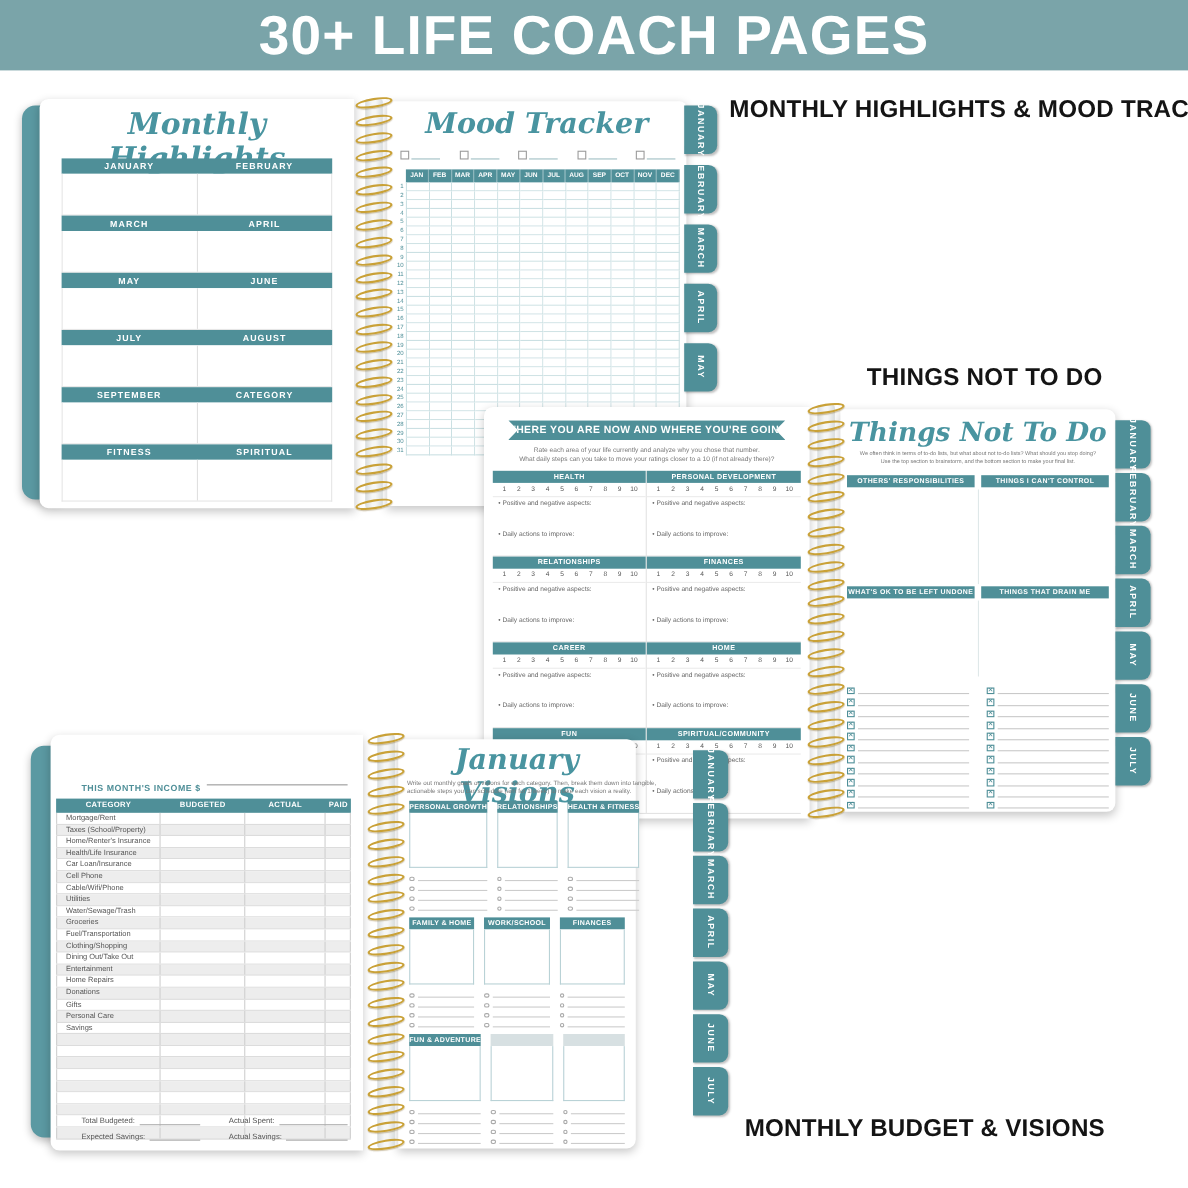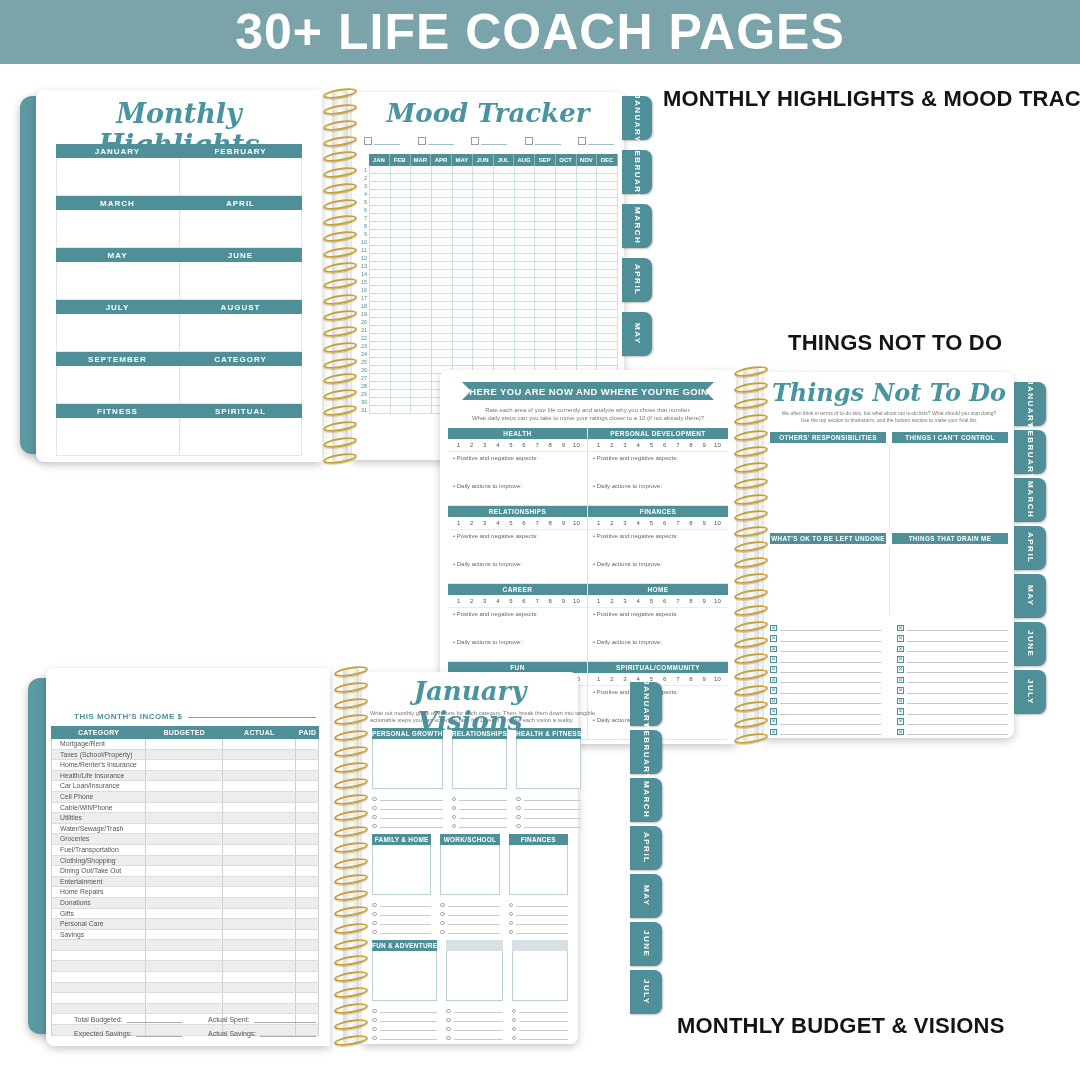--- a/index.html
+++ b/index.html
@@ -81,21 +81,21 @@
   .tn-space{position:absolute;left:6px;right:6px;}
   .tn-div{position:absolute;left:50%;top:2px;bottom:2px;width:1px;background:#dfe8e9;}
   .tn-checklists{position:absolute;left:6px;right:6px;display:flex;gap:16px;}
   .tn-col{flex:1;}
   .tn-item{display:flex;align-items:flex-end;height:10.4px;}
   .tn-cb{width:6.5px;height:6.5px;border:1px solid #4F8F98;color:#4F8F98;font-size:6px;line-height:5.5px;
          text-align:center;box-sizing:border-box;flex:none;}
   .tn-line{flex:1;height:1px;border-bottom:1px solid #c9c9c9;margin-left:3px;}
 
   
-  .bd-income{position:absolute;left:28px;top:44px;right:14px;display:flex;align-items:center;}
+  .bd-income{position:absolute;left:28px;top:44px;right:14px;display:flex;align-items:flex-start;}
   .bd-income-label{font-size:8px;font-weight:bold;color:#4F8F98;letter-spacing:.5px;white-space:nowrap;}
   .bd-line{flex:1;height:1px;border-bottom:1px solid #999;margin-left:6px;}
   .bd-table{position:absolute;left:5px;top:58px;width:268px;}
   .bd-hrow{display:flex;background:#4F8F98;height:13px;align-items:center;}
   .bd-hrow > div{color:#fff;font-size:7px;font-weight:bold;text-align:center;letter-spacing:.3px;}
   .c1{width:35.5%;} .c2{width:28.5%;} .c3{width:27.5%;} .c4{width:8.5%;}
   .bd-row{display:flex;height:9.6px;border-bottom:1px solid #dcdcdc;background:#fff;}
   .bd-row.alt{background:#ededed;}
   .bd-row > div{box-sizing:border-box;border-right:1px solid #cfcfcf;height:100%;}
   .bd-row > .c1{border-left:1px solid #cfcfcf;font-size:6.8px;color:#555;padding-left:8px;line-height:9.6px;

